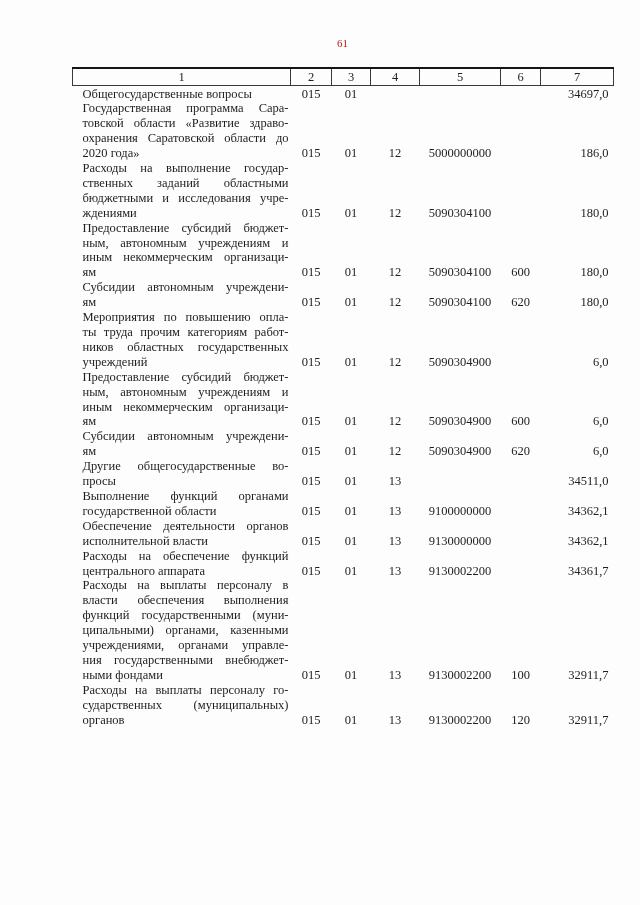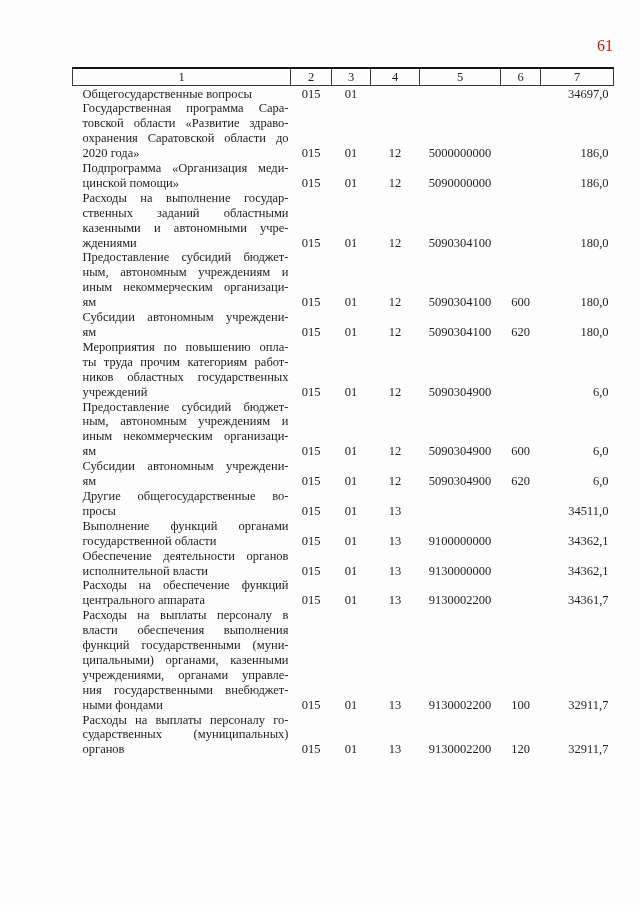--- a/index.html
+++ b/index.html
@@ -15,22 +15,22 @@
     color: var(--ink);
     position: relative;
     overflow: hidden;
   }
   .page{
     position:absolute; inset:0;
   }
   .page-number{
     position:absolute;
     top:37px; left:72px; width:541px;
-    text-align:right;
-    font-size:16px;
+    text-align:center;
+    font-size:11px;
     color:#b91c1c;
   }
   table.budget{
     position:absolute;
     top:67px; left:72px;
     width:541px;
     border-collapse:collapse;
     table-layout:fixed;
     font-size:12.5px;
   }
@@ -118,35 +118,23 @@
           </td>
           <td class="num">015</td>
           <td class="num">01</td>
           <td class="num">12</td>
           <td class="num">5000000000</td>
           <td class="num"></td>
           <td class="amt">186,0</td>
         </tr>
         <tr>
           <td class="name">
-            <div class="ln just">Подпрограмма «Организация меди-</div>
-            <div class="ln">цинской помощи»</div>
-          </td>
-          <td class="num">015</td>
-          <td class="num">01</td>
-          <td class="num">12</td>
-          <td class="num">5090000000</td>
-          <td class="num"></td>
-          <td class="amt">186,0</td>
-        </tr>
-        <tr>
-          <td class="name">
             <div class="ln just">Расходы на выполнение государ-</div>
             <div class="ln just">ственных заданий областными</div>
-            <div class="ln just">казенными и автономными учре-</div>
+            <div class="ln just">бюджетными и исследования учре-</div>
             <div class="ln">ждениями</div>
           </td>
           <td class="num">015</td>
           <td class="num">01</td>
           <td class="num">12</td>
           <td class="num">5090304100</td>
           <td class="num"></td>
           <td class="amt">180,0</td>
         </tr>
         <tr>

